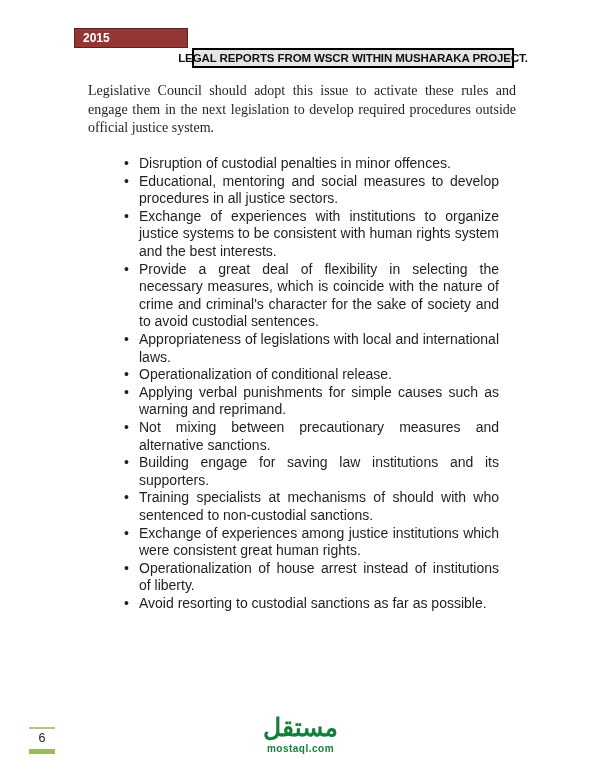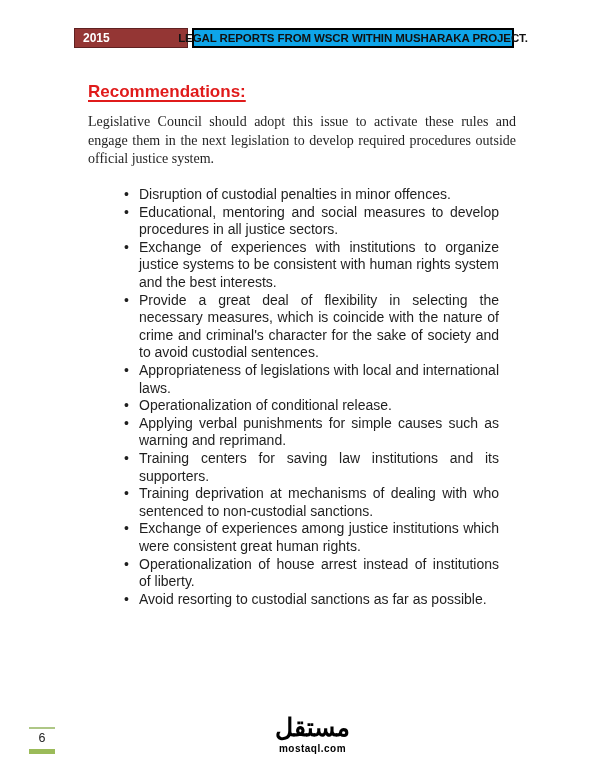--- a/index.html
+++ b/index.html
@@ -32,30 +32,31 @@
     font-size: 12px;
     display: flex;
     align-items: center;
     padding-left: 8px;
   }
   .header-gap { width: 4px; }
   .report-title-box {
     width: 322px;
     height: 20px;
     box-sizing: border-box;
-    background: #0ea5e9;
+    background: #e5e5e5;
     border: 2px solid #000000;
     color: #111111;
     font-weight: bold;
     font-size: 11.5px;
     letter-spacing: -0.1px;
     display: flex;
     align-items: center;
     justify-content: center;
     white-space: nowrap;
+    margin-top: 20px;
   }
 
   
   .content {
     position: absolute;
     left: 88px;
     top: 82px;
     width: 428px;
     color: #1f1f1f;
   }
@@ -112,25 +113,25 @@
     padding: 2px 0 3px 0;
     line-height: 15px;
   }
   .page-number-rule-bottom {
     height: 5px;
     background: #9bbb59;
   }
 
   .watermark {
     position: absolute;
-    left: 240px;
+    left: 228px;
     top: 714px;
     width: 145px;
     text-align: center;
-    color: #000000;
+    color: #15803d;
     user-select: none;
   }
   .watermark-arabic {
     font-size: 25px;
     font-weight: bold;
     line-height: 27px;
   }
   .watermark-domain {
     font-size: 10px;
     font-weight: bold;
@@ -145,32 +146,32 @@
   <div class="year-box">
     <span>2015</span>
   </div>
   <div class="header-gap"></div>
   <div class="report-title-box">
     <span>LEGAL REPORTS FROM WSCR WITHIN MUSHARAKA PROJECT.</span>
   </div>
 </div>
 
 <div class="content">
-  <h1 class="section-heading">Recommendations:</h1>
   <p class="intro-paragraph">Legislative Council should adopt this issue to activate these rules and engage them in the next legislation to develop required procedures outside official justice system.</p>
   <ul class="recommendations">
     <li>Disruption of custodial penalties in minor offences.</li>
     <li>Educational, mentoring and social measures to develop procedures in all justice sectors.</li>
     <li>Exchange of experiences with institutions to organize justice systems to be consistent with human rights system and the best interests.</li>
     <li>Provide a great deal of flexibility in selecting the necessary measures, which is coincide with the nature of crime and criminal's character for the sake of society and to avoid custodial sentences.</li>
     <li>Appropriateness of legislations with local and international laws.</li>
     <li>Operationalization of conditional release.</li>
     <li>Applying verbal punishments for simple causes such as warning and  reprimand.</li>
-    <li>Training centers for saving law institutions and its supporters.</li>
-    <li>Training deprivation at mechanisms of dealing with who sentenced to non-custodial sanctions.</li>
+    <li>Not mixing between precautionary measures and alternative sanctions.</li>
+    <li>Building engage for saving law institutions and its supporters.</li>
+    <li>Training specialists at mechanisms of should with who sentenced to non-custodial sanctions.</li>
     <li>Exchange of experiences among justice institutions which were consistent great human rights.</li>
     <li>Operationalization of house arrest instead of institutions of liberty.</li>
     <li>Avoid resorting to custodial sanctions as far as possible.</li>
   </ul>
 </div>
 
 <div class="page-number-block">
   <div class="page-number-rule-top"></div>
   <div class="page-number">6</div>
   <div class="page-number-rule-bottom"></div>

